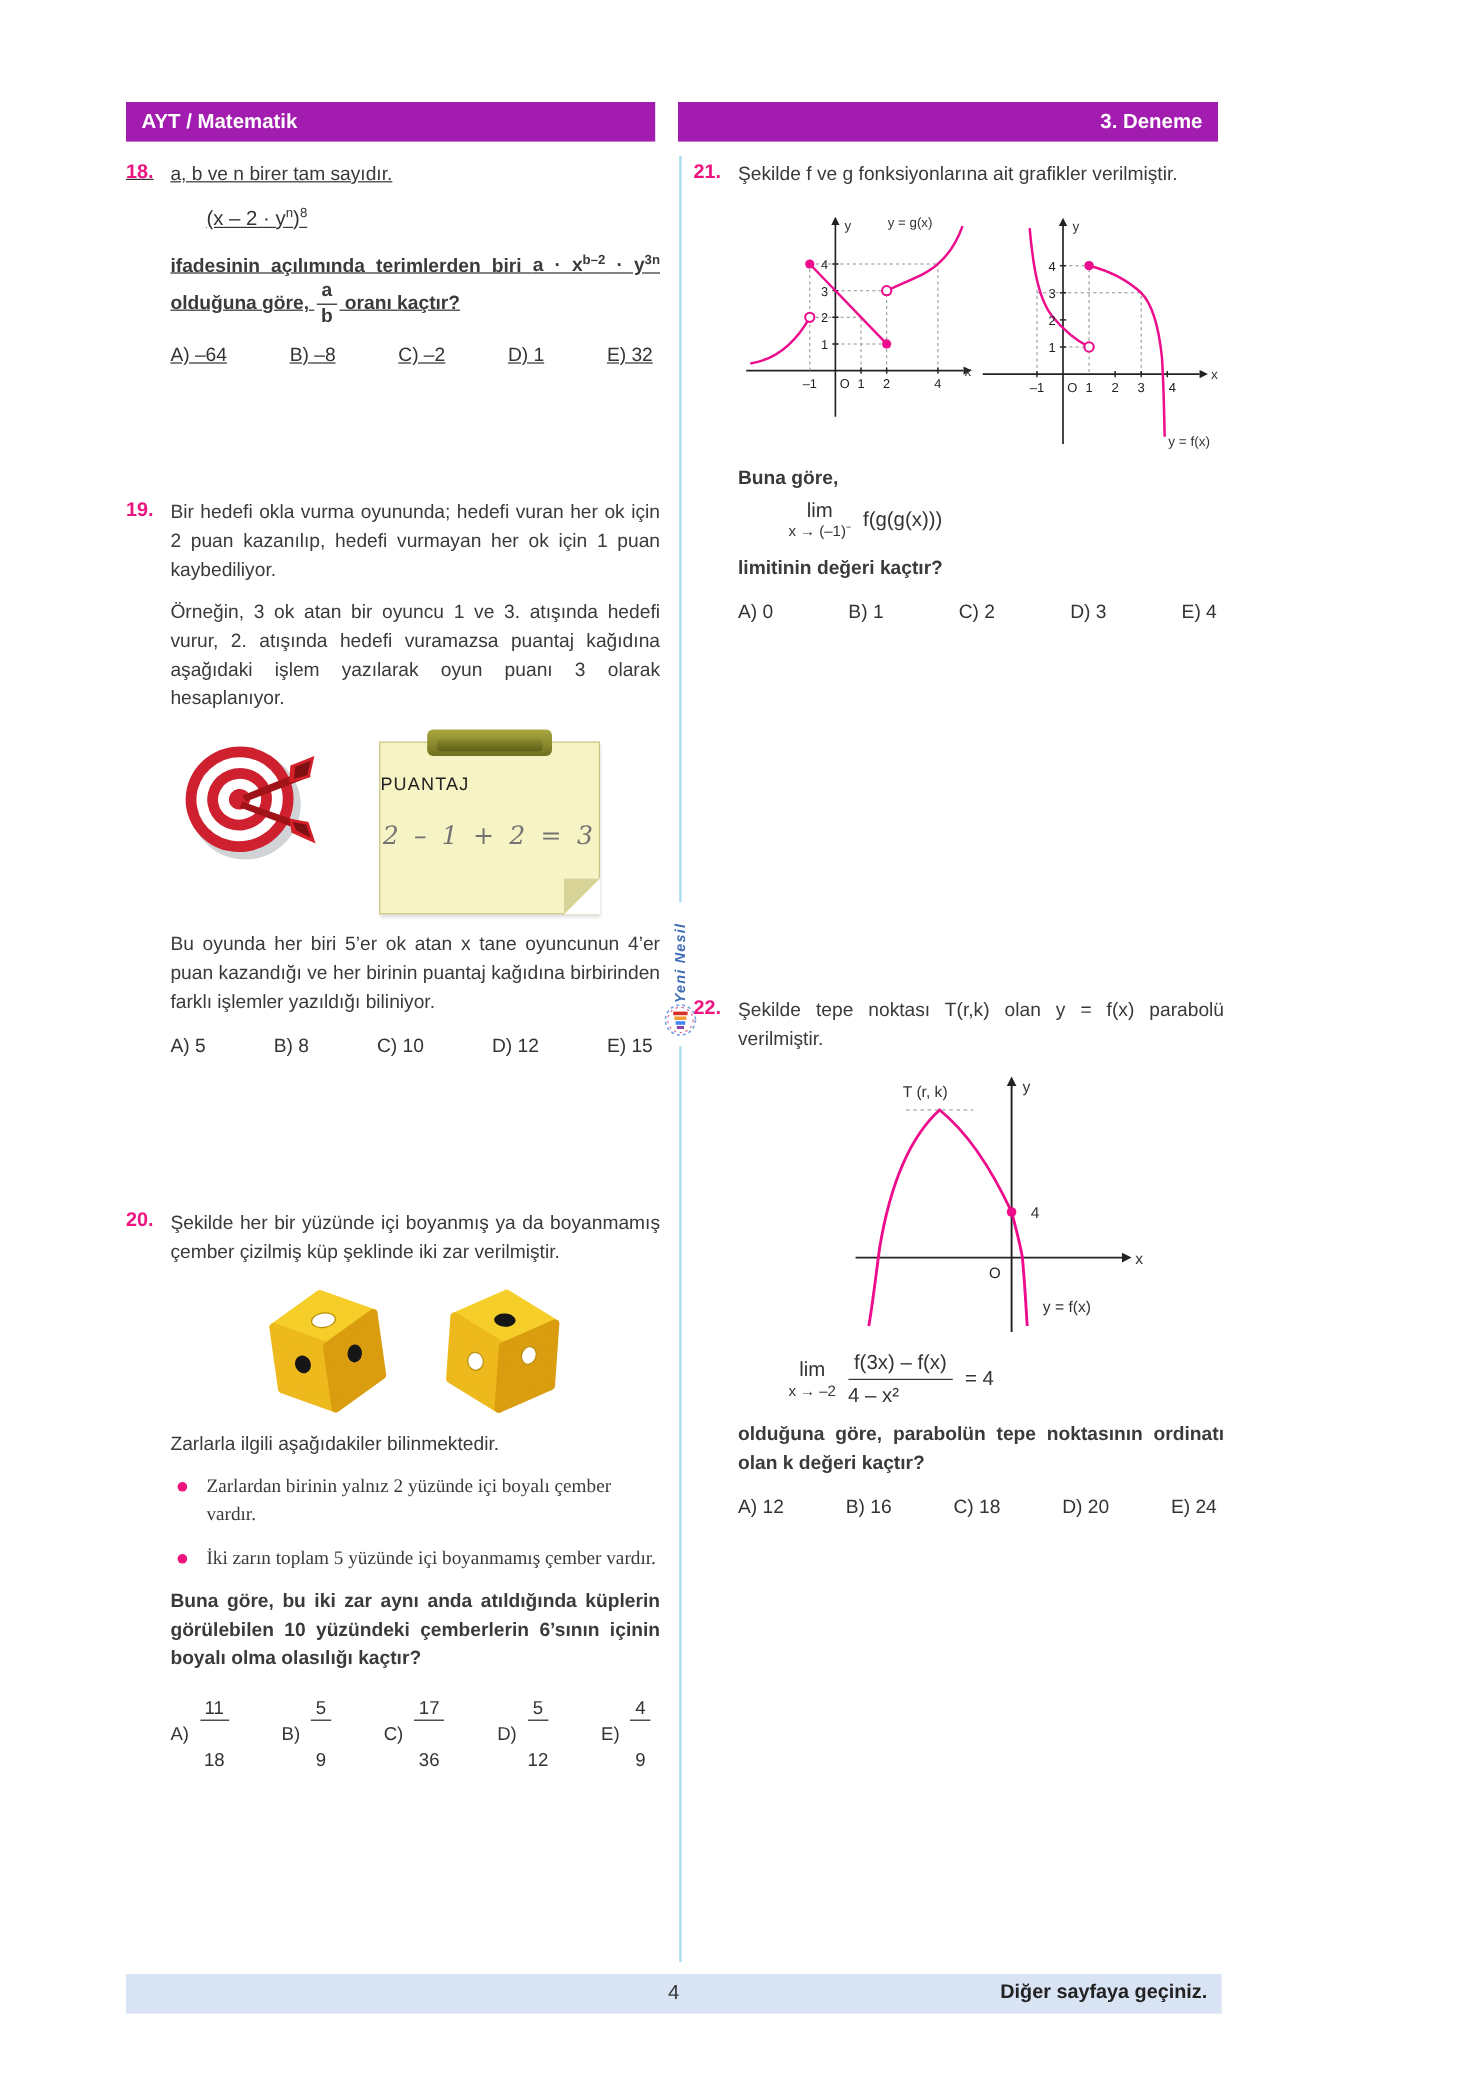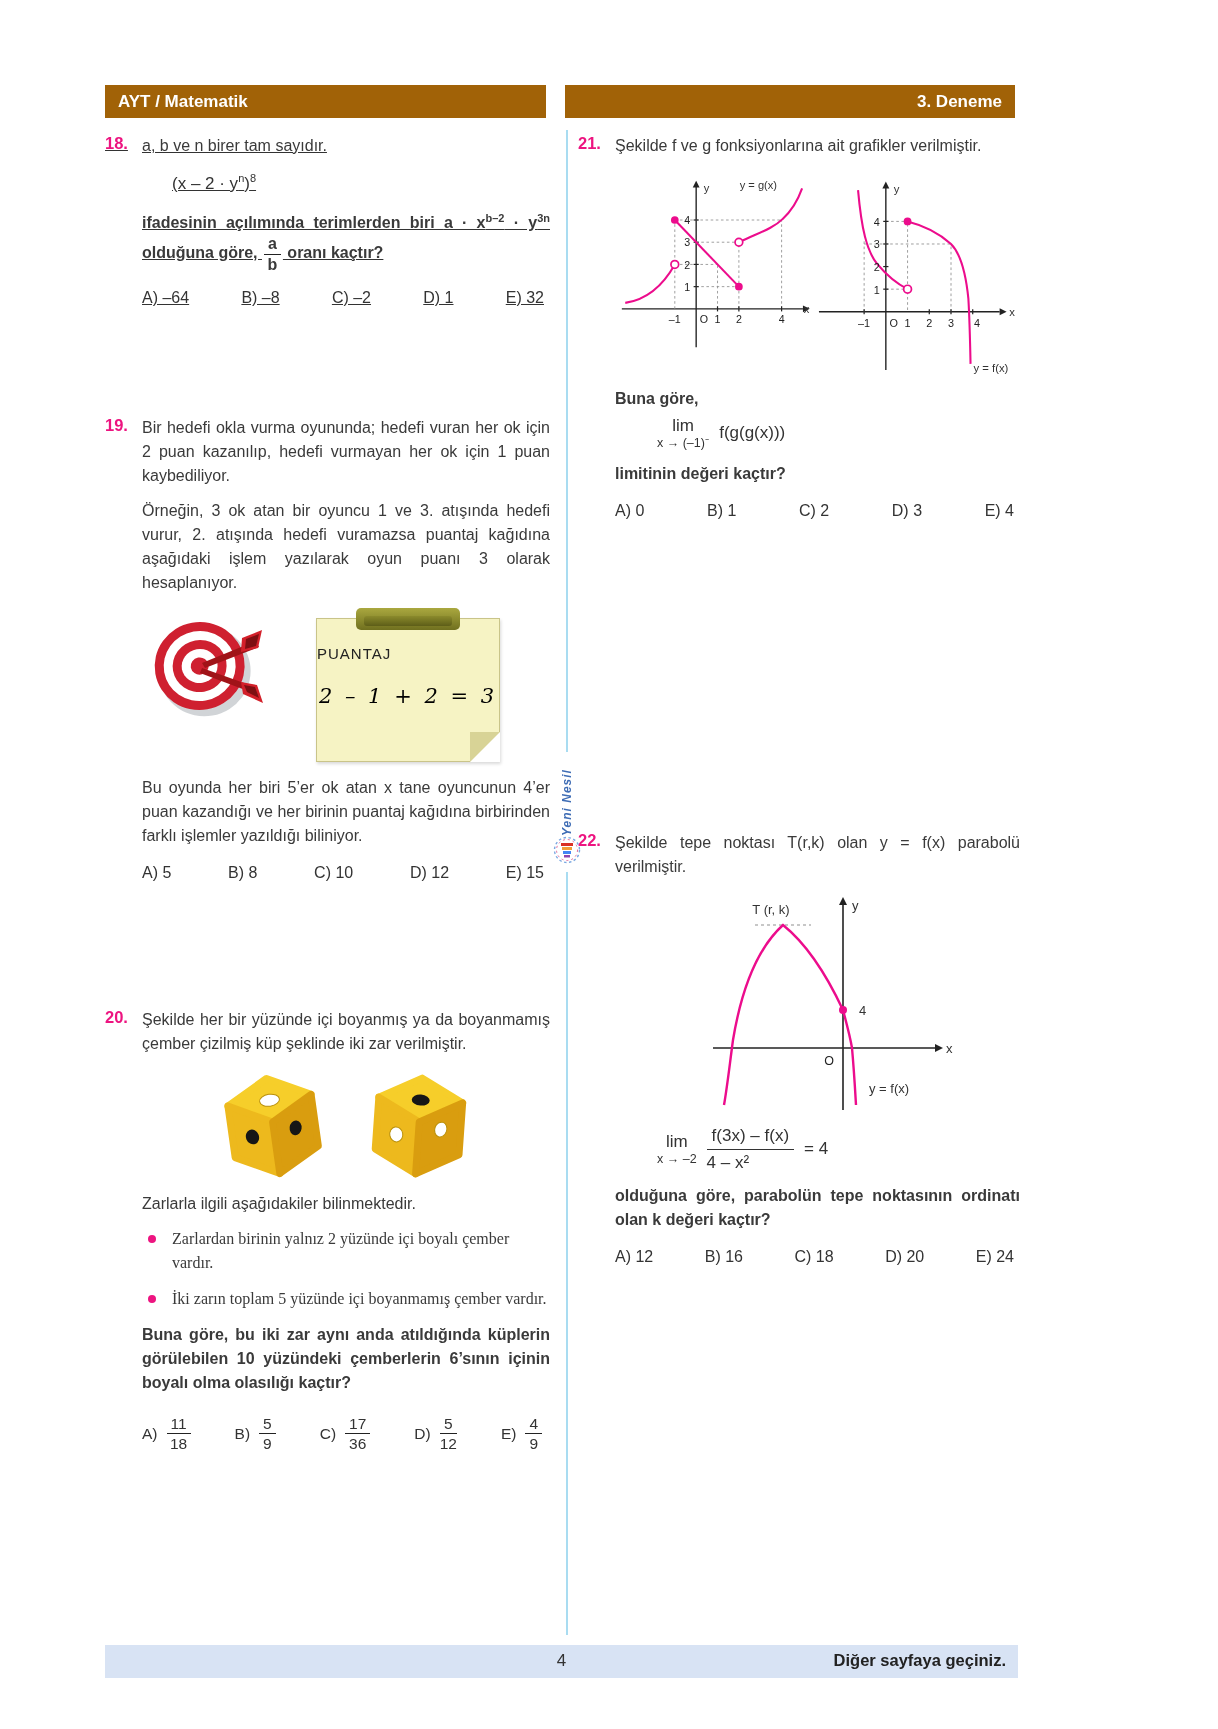--- a/index.html
+++ b/index.html
@@ -1,19 +1,19 @@
 <!DOCTYPE html>
 <html><head>
 <meta charset="utf-8">
 <style>
   html,body{margin:0;padding:0;background:#e9e9e9;}
   .page{position:relative;width:1218px;height:1729px;background:#ffffff;
         font-family:"Liberation Sans", sans-serif;color:#333;overflow:hidden;margin:0 auto;}
   
-  .hdr{position:absolute;top:85px;height:33px;background:#a16207;color:#fff;
+  .hdr{position:absolute;top:85px;height:33px;background:#a21caf;color:#fff;
        font-size:17px;font-weight:bold;display:flex;align-items:center;}
   .hdr-left{left:105px;width:441px;padding-left:13px;box-sizing:border-box;}
   .hdr-right{left:565px;width:450px;justify-content:flex-end;padding-right:13px;box-sizing:border-box;}
   
   .divider{position:absolute;left:566px;top:130px;width:2px;height:1505px;background:#a9dcf1;}
   .brand{position:absolute;left:549px;top:752px;width:36px;height:120px;background:#fff;
          display:flex;flex-direction:column;align-items:center;}
   .brand-text{writing-mode:vertical-rl;transform:rotate(180deg);font-size:12px;font-weight:bold;
               font-style:italic;color:#3f6db5;letter-spacing:1px;height:84px;}
   
@@ -25,32 +25,32 @@
   .answers{display:flex;justify-content:space-between;margin-top:16px;padding-right:6px;
            font-size:16px;color:#333;}
   .formula{font-size:17px;color:#333;margin:14px 0 16px;padding-left:30px;}
   sup{font-size:11px;}
   .u{border-bottom:1.5px solid #777;padding-bottom:1px;}
   .frac{display:inline-flex;flex-direction:column;align-items:center;vertical-align:middle;
         line-height:1.1;font-weight:bold;margin:0 2px;}
   .frac .fn{border-bottom:1.6px solid #222;padding:0 4px 1px;}
   .frac .fd{padding-top:1px;}
   .afrac{display:flex;align-items:center;gap:7px;font-size:15.5px;}
-  .afrac .frac{font-weight:normal;font-size:15.5px;}
+  .afrac .frac{font-weight:normal;font-size:15.5px;gap:24px;}
   
   .picrow{display:flex;align-items:flex-start;margin:10px 0 14px;}
   .notepad{position:relative;width:182px;height:142px;background:#f6f3c4;margin-left:52px;margin-top:12px;
            border:1px solid #c9c489;box-shadow:1px 2px 3px rgba(0,0,0,.15);}
   .clip{position:absolute;left:50%;transform:translateX(-50%);top:-11px;width:104px;height:22px;
         background:linear-gradient(#aaa83f,#70701f);border-radius:5px;}
   .clip:after{content:"";position:absolute;left:8px;top:8px;width:88px;height:10px;
         background:linear-gradient(#8b8a2c,#5e5e18);border-radius:3px;}
   .np-title{margin-top:26px;font-size:15px;letter-spacing:1px;color:#222;}
   .np-eq{text-align:center;margin-top:22px;font-size:21px;font-style:italic;
-         font-family:"DejaVu Serif", serif;color:#000000;letter-spacing:3px;}
+         font-family:"DejaVu Serif", serif;color:#737373;letter-spacing:3px;}
   .curl{position:absolute;right:-1px;bottom:-1px;width:0;height:0;
         border-left:30px solid #d8d396;border-bottom:30px solid #ffffff;}
   
   .blist{list-style:none;margin:2px 0 12px;padding:0;font-family:Liberation Serif, serif;}
   .blist li{display:flex;margin:0 0 12px;font-size:16px;line-height:1.5;color:#3a3a3a;}
   .dot{flex:none;width:8px;height:8px;border-radius:50%;background:#ed1480;margin:8px 16px 0 6px;}
   
   .dicerow{display:flex;justify-content:center;gap:42px;margin:12px 0 10px;}
   
   .limrow{display:flex;align-items:center;gap:10px;margin:6px 0 12px;padding-left:42px;

